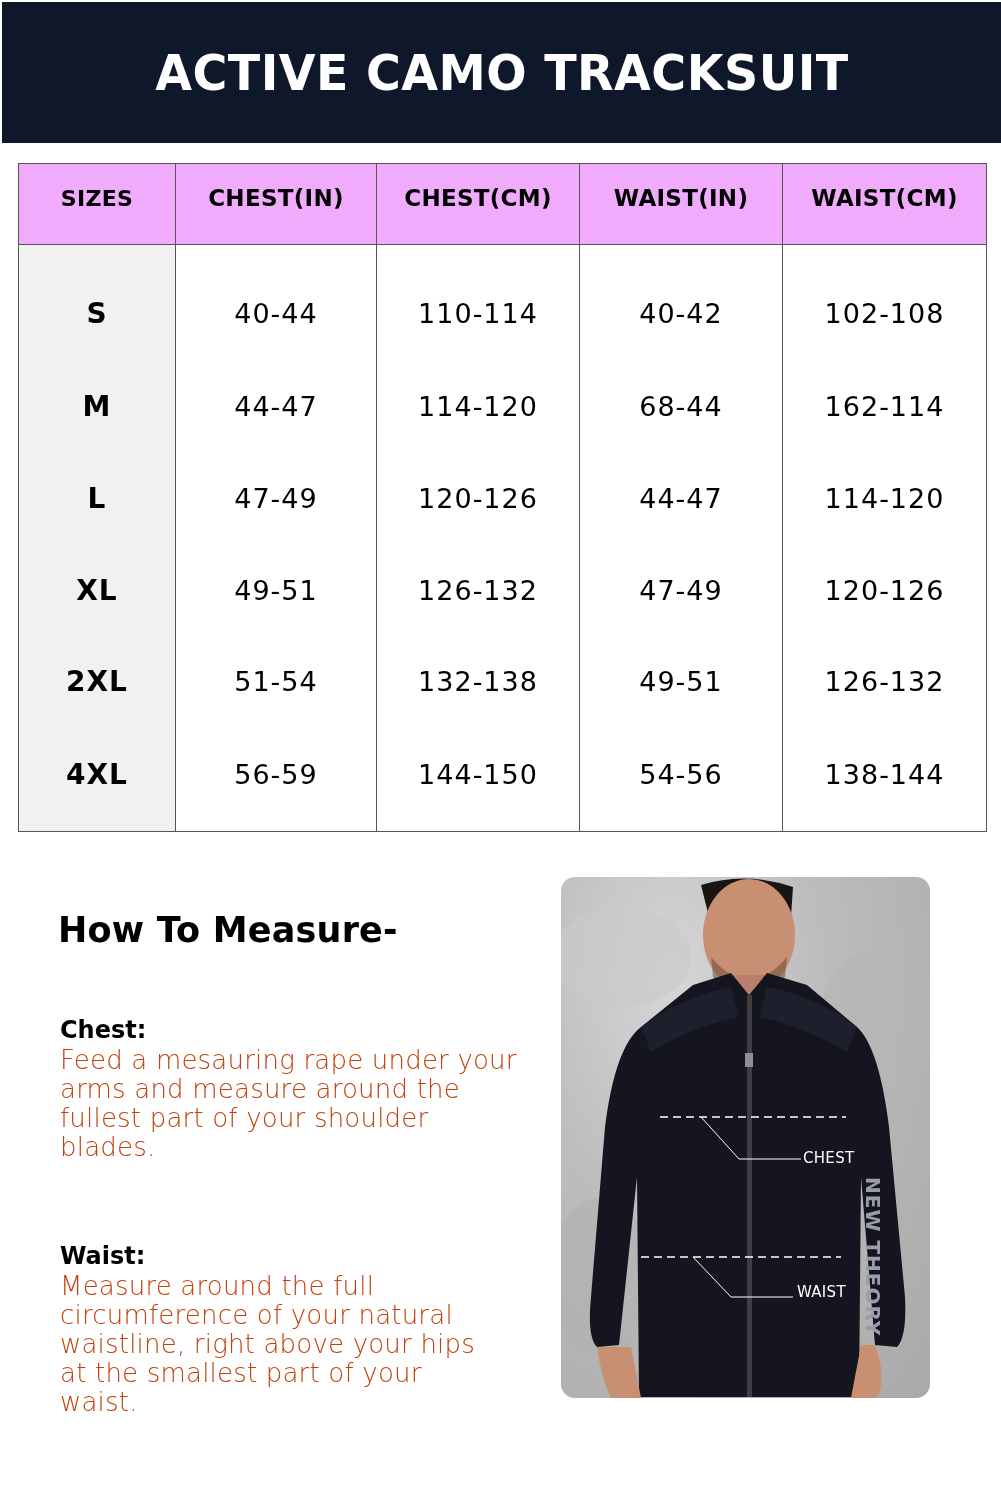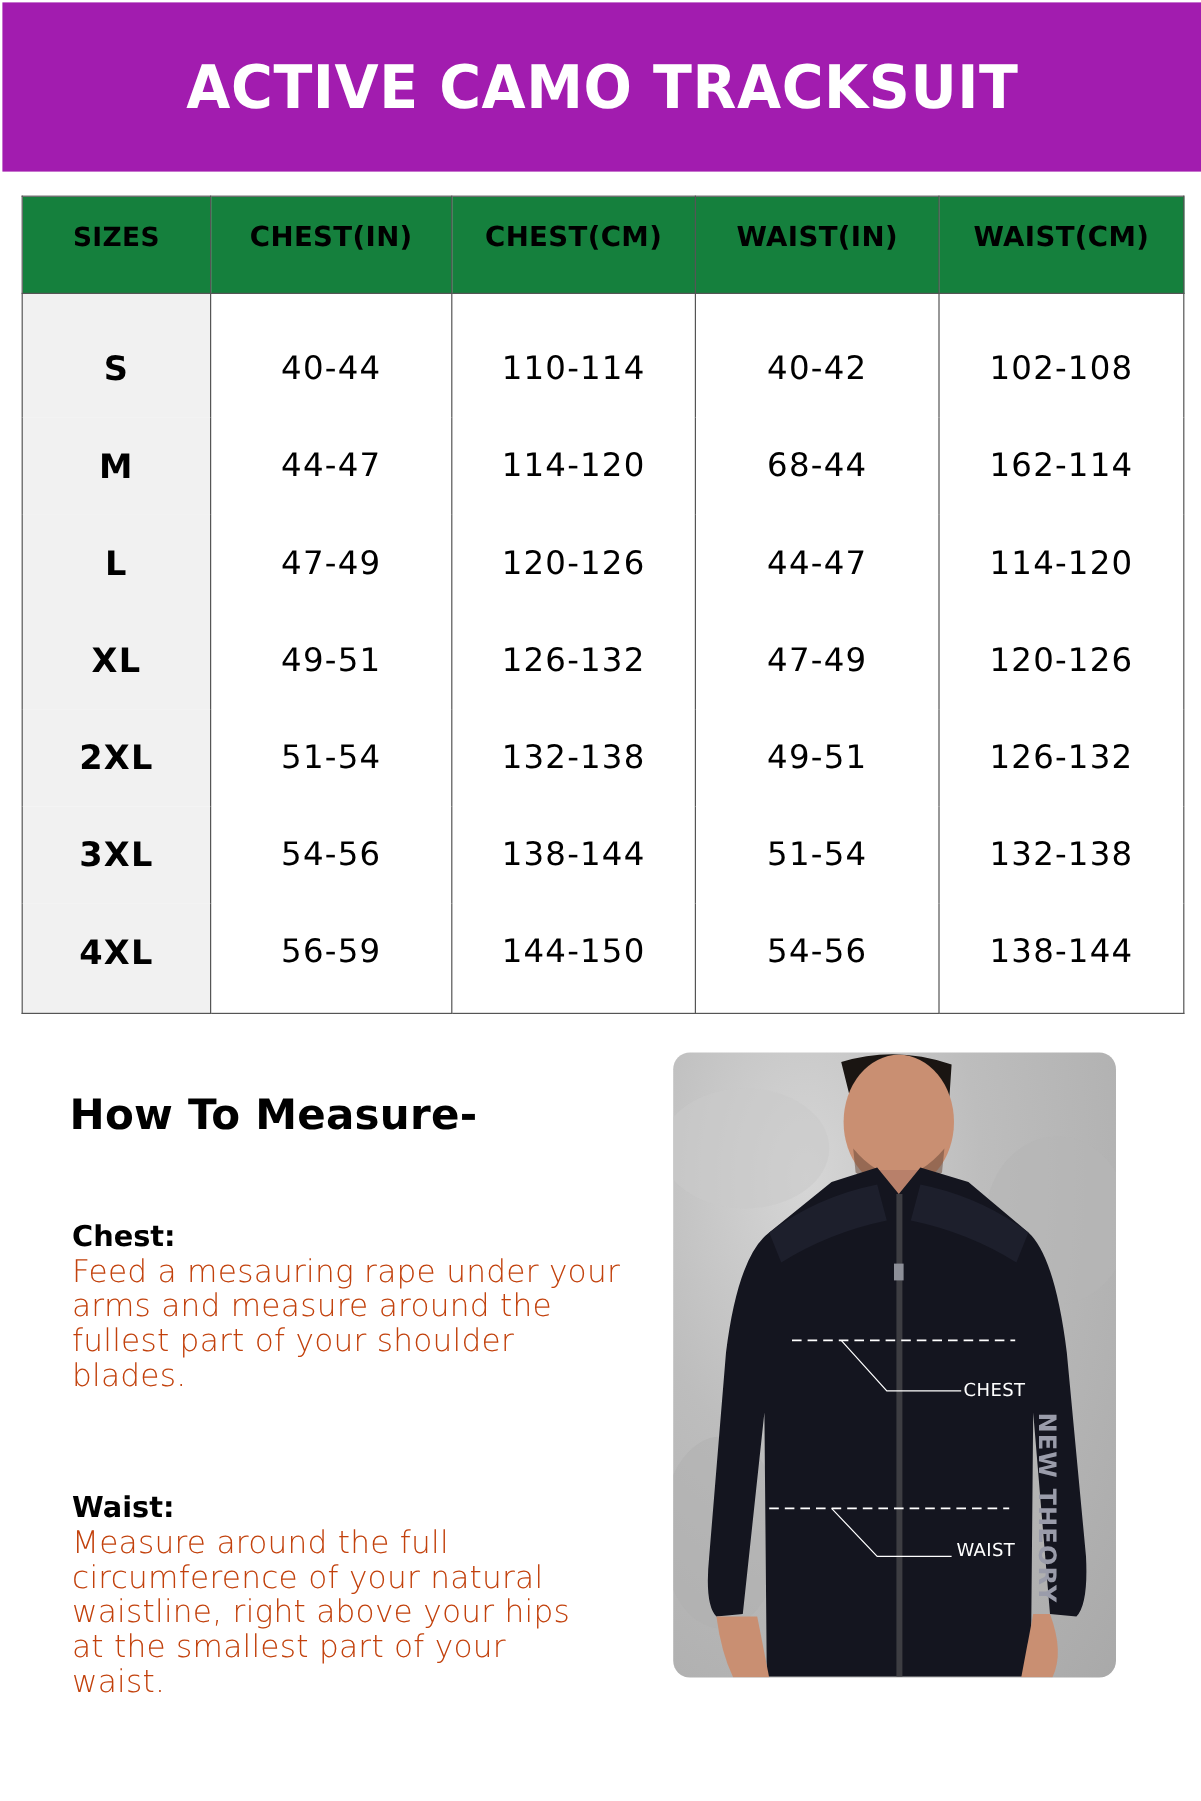--- a/index.html
+++ b/index.html
@@ -1,36 +1,36 @@
 <!DOCTYPE html>
 <html><head>
 <meta charset="utf-8">
 <style>
   * { margin: 0; padding: 0; box-sizing: border-box; }
   html, body { width: 1001px; height: 1501px; background: #ffffff; overflow: hidden; }
   body { position: relative; font-family: "Liberation Sans", "DejaVu Sans", sans-serif; color: #000; }
 
   .title-bar {
     position: absolute; left: 2px; top: 2px; width: 999px; height: 141px;
-    background: #a21caf; display: flex; align-items: center; justify-content: center;
+    background: #0f172a; display: flex; align-items: center; justify-content: center;
   }
   .title-bar h1 {
     color: #ffffff; font-family: "DejaVu Sans", sans-serif; font-weight: bold;
     font-size: 50px; letter-spacing: 0.5px; transform: scaleX(0.95);
   }
 
   .size-table {
     position: absolute; left: 18px; top: 163px; width: 968px; height: 669px;
     border-collapse: collapse; table-layout: fixed;
   }
   .size-table th, .size-table td {
     border: 1.5px solid #555; text-align: center; vertical-align: middle;
   }
   .size-table thead th {
-    background: #15803d; height: 81px; font-family: "DejaVu Sans", sans-serif;
+    background: #f0abfc; height: 81px; font-family: "DejaVu Sans", sans-serif;
     font-weight: bold; font-size: 23px; letter-spacing: 0.3px; padding-bottom: 12px;
   }
   .size-table thead th:first-child { font-size: 22px; }
   .size-table tbody td { border-top: none; border-bottom: none; font-size: 27px; letter-spacing: 1px;
     font-family: "DejaVu Sans", sans-serif; height: 81px; }
   .size-table tbody tr:first-child td { padding-top: 22px; height: 103px; }
   .size-table tbody tr:last-child td { border-bottom: 1.5px solid #555; padding-bottom: 10px; height: 92px; }
   .size-table tbody td.size-cell { background: #f1f1f1; font-weight: bold; font-size: 28px; }
 
   .measure { position: absolute; left: 58px; top: 910px; width: 470px; }
@@ -106,27 +106,20 @@
       <td>120-126</td>
     </tr>
     <tr>
       <td class="size-cell">2XL</td>
       <td>51-54</td>
       <td>132-138</td>
       <td>49-51</td>
       <td>126-132</td>
     </tr>
     <tr>
-      <td class="size-cell">3XL</td>
-      <td>54-56</td>
-      <td>138-144</td>
-      <td>51-54</td>
-      <td>132-138</td>
-    </tr>
-    <tr>
       <td class="size-cell">4XL</td>
       <td>56-59</td>
       <td>144-150</td>
       <td>54-56</td>
       <td>138-144</td>
     </tr>
   </tbody>
 </table>
 
 <section class="measure">

